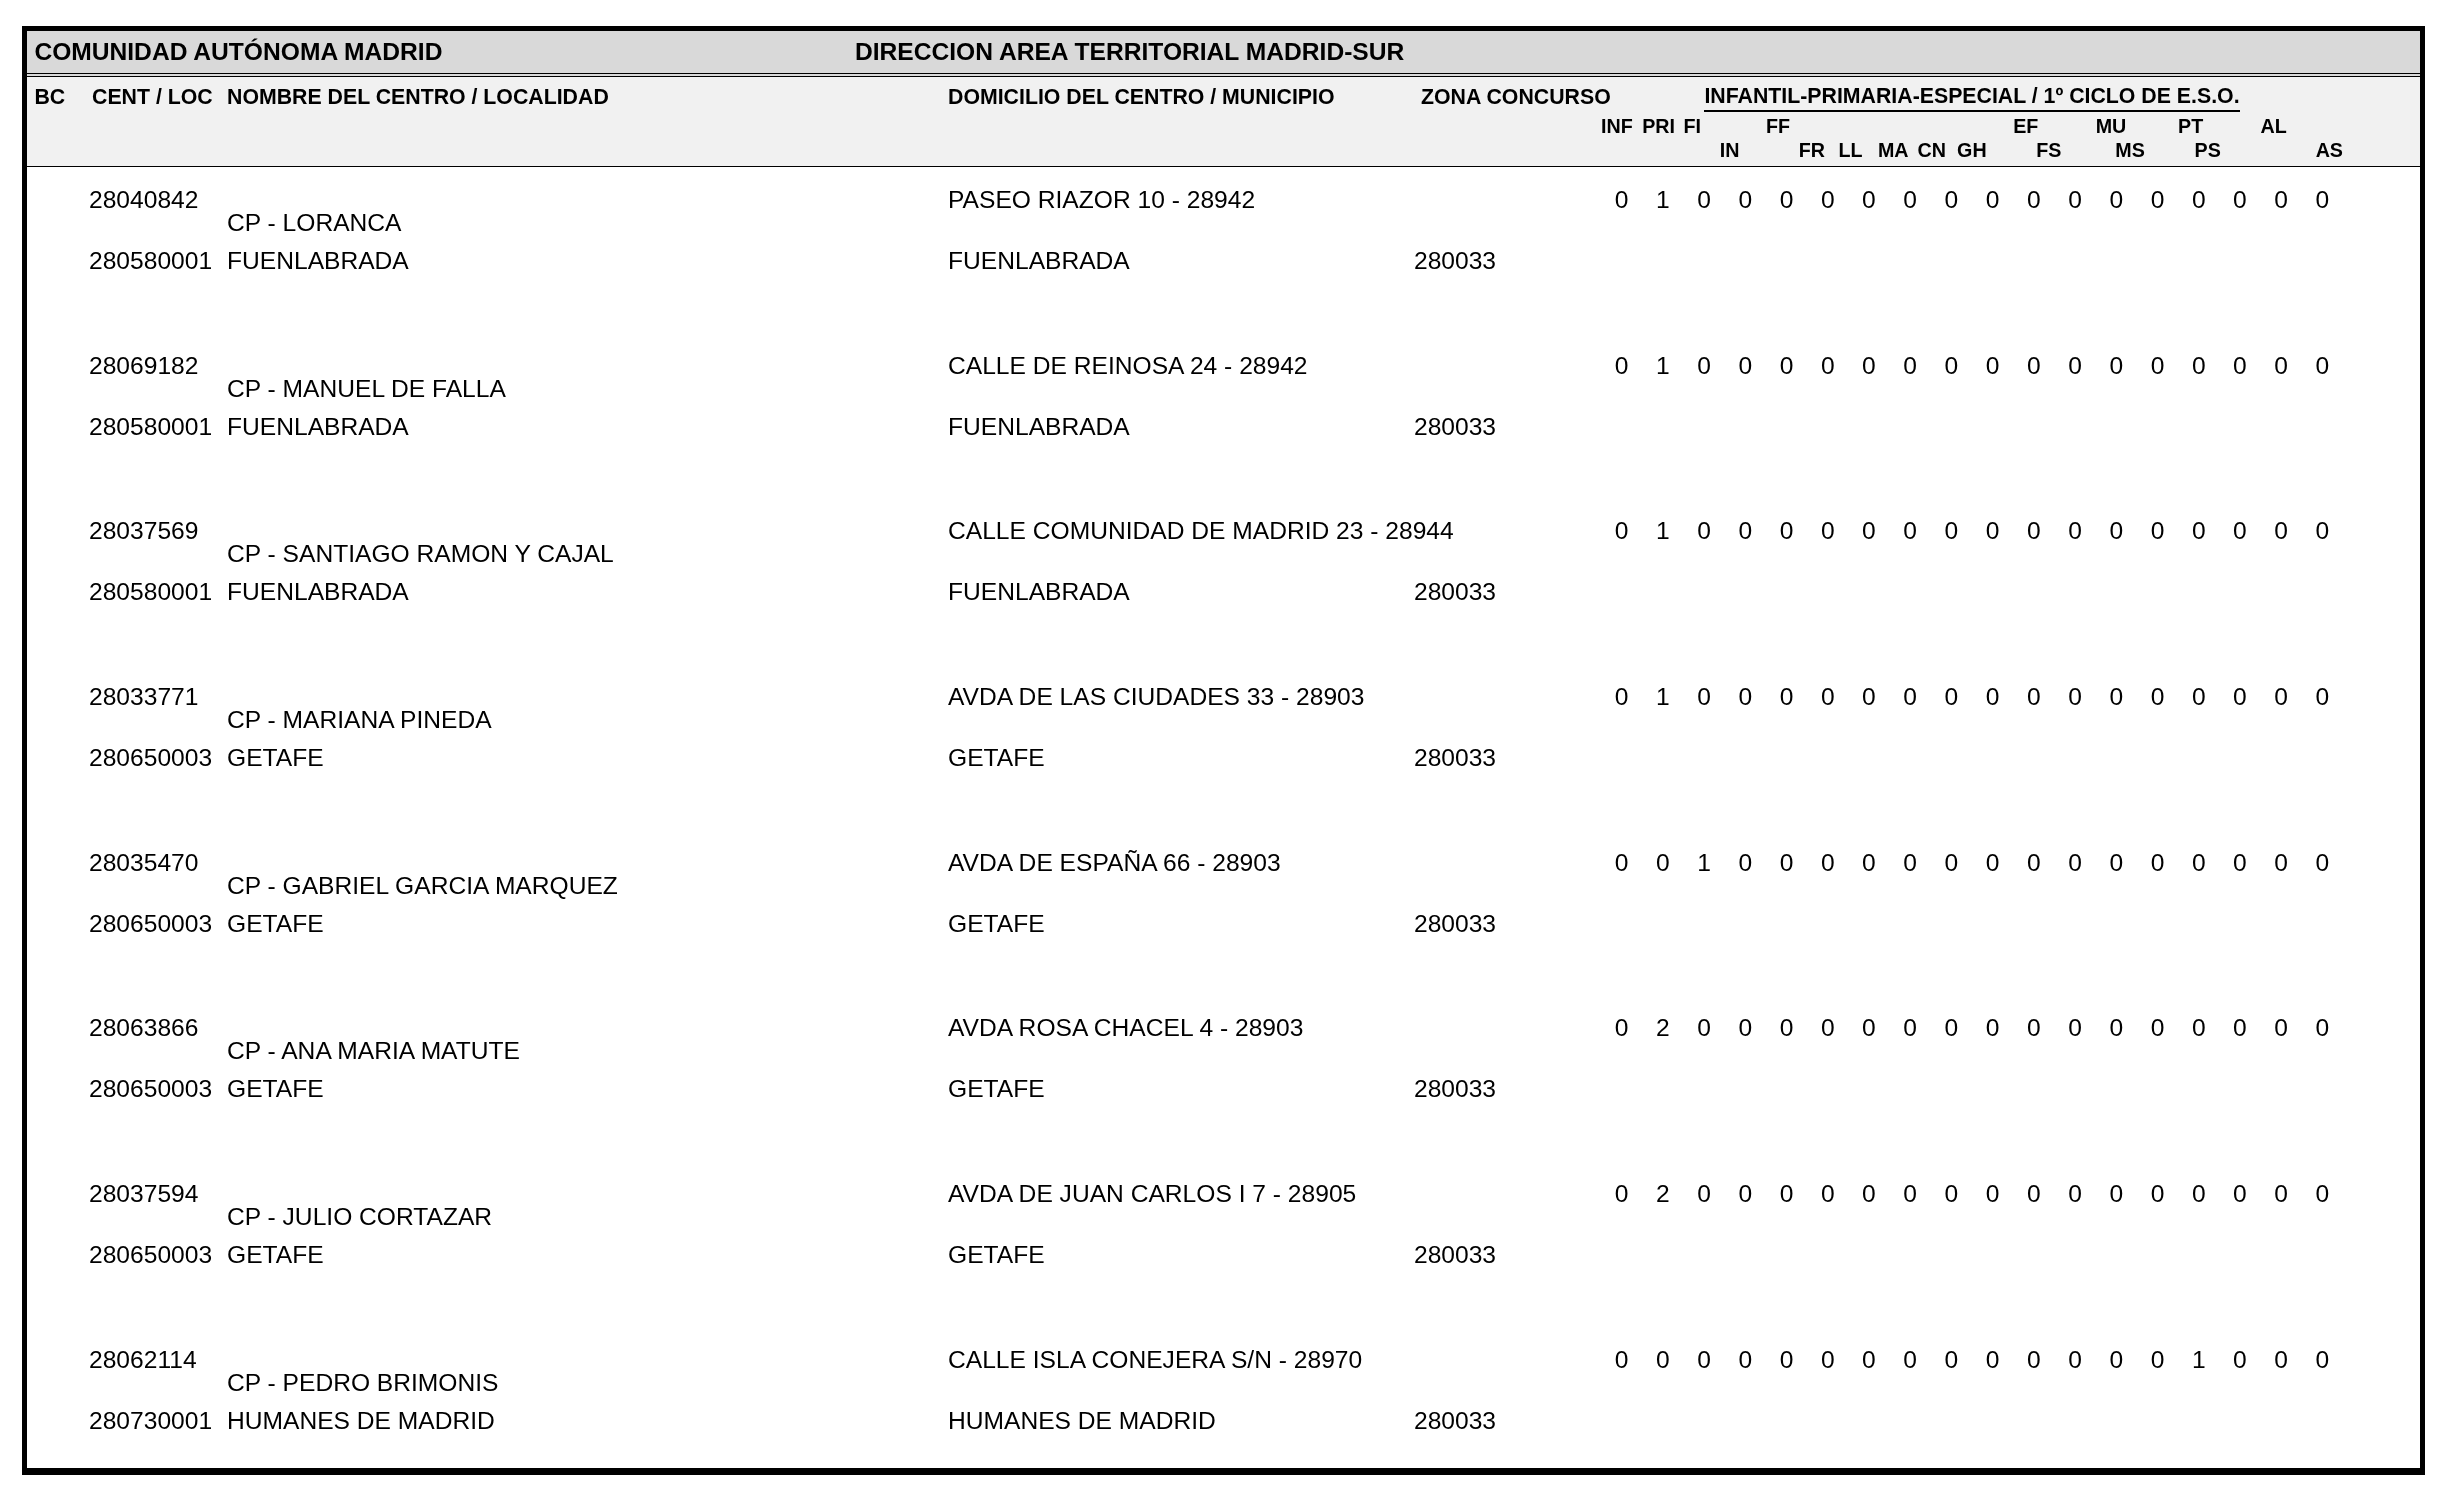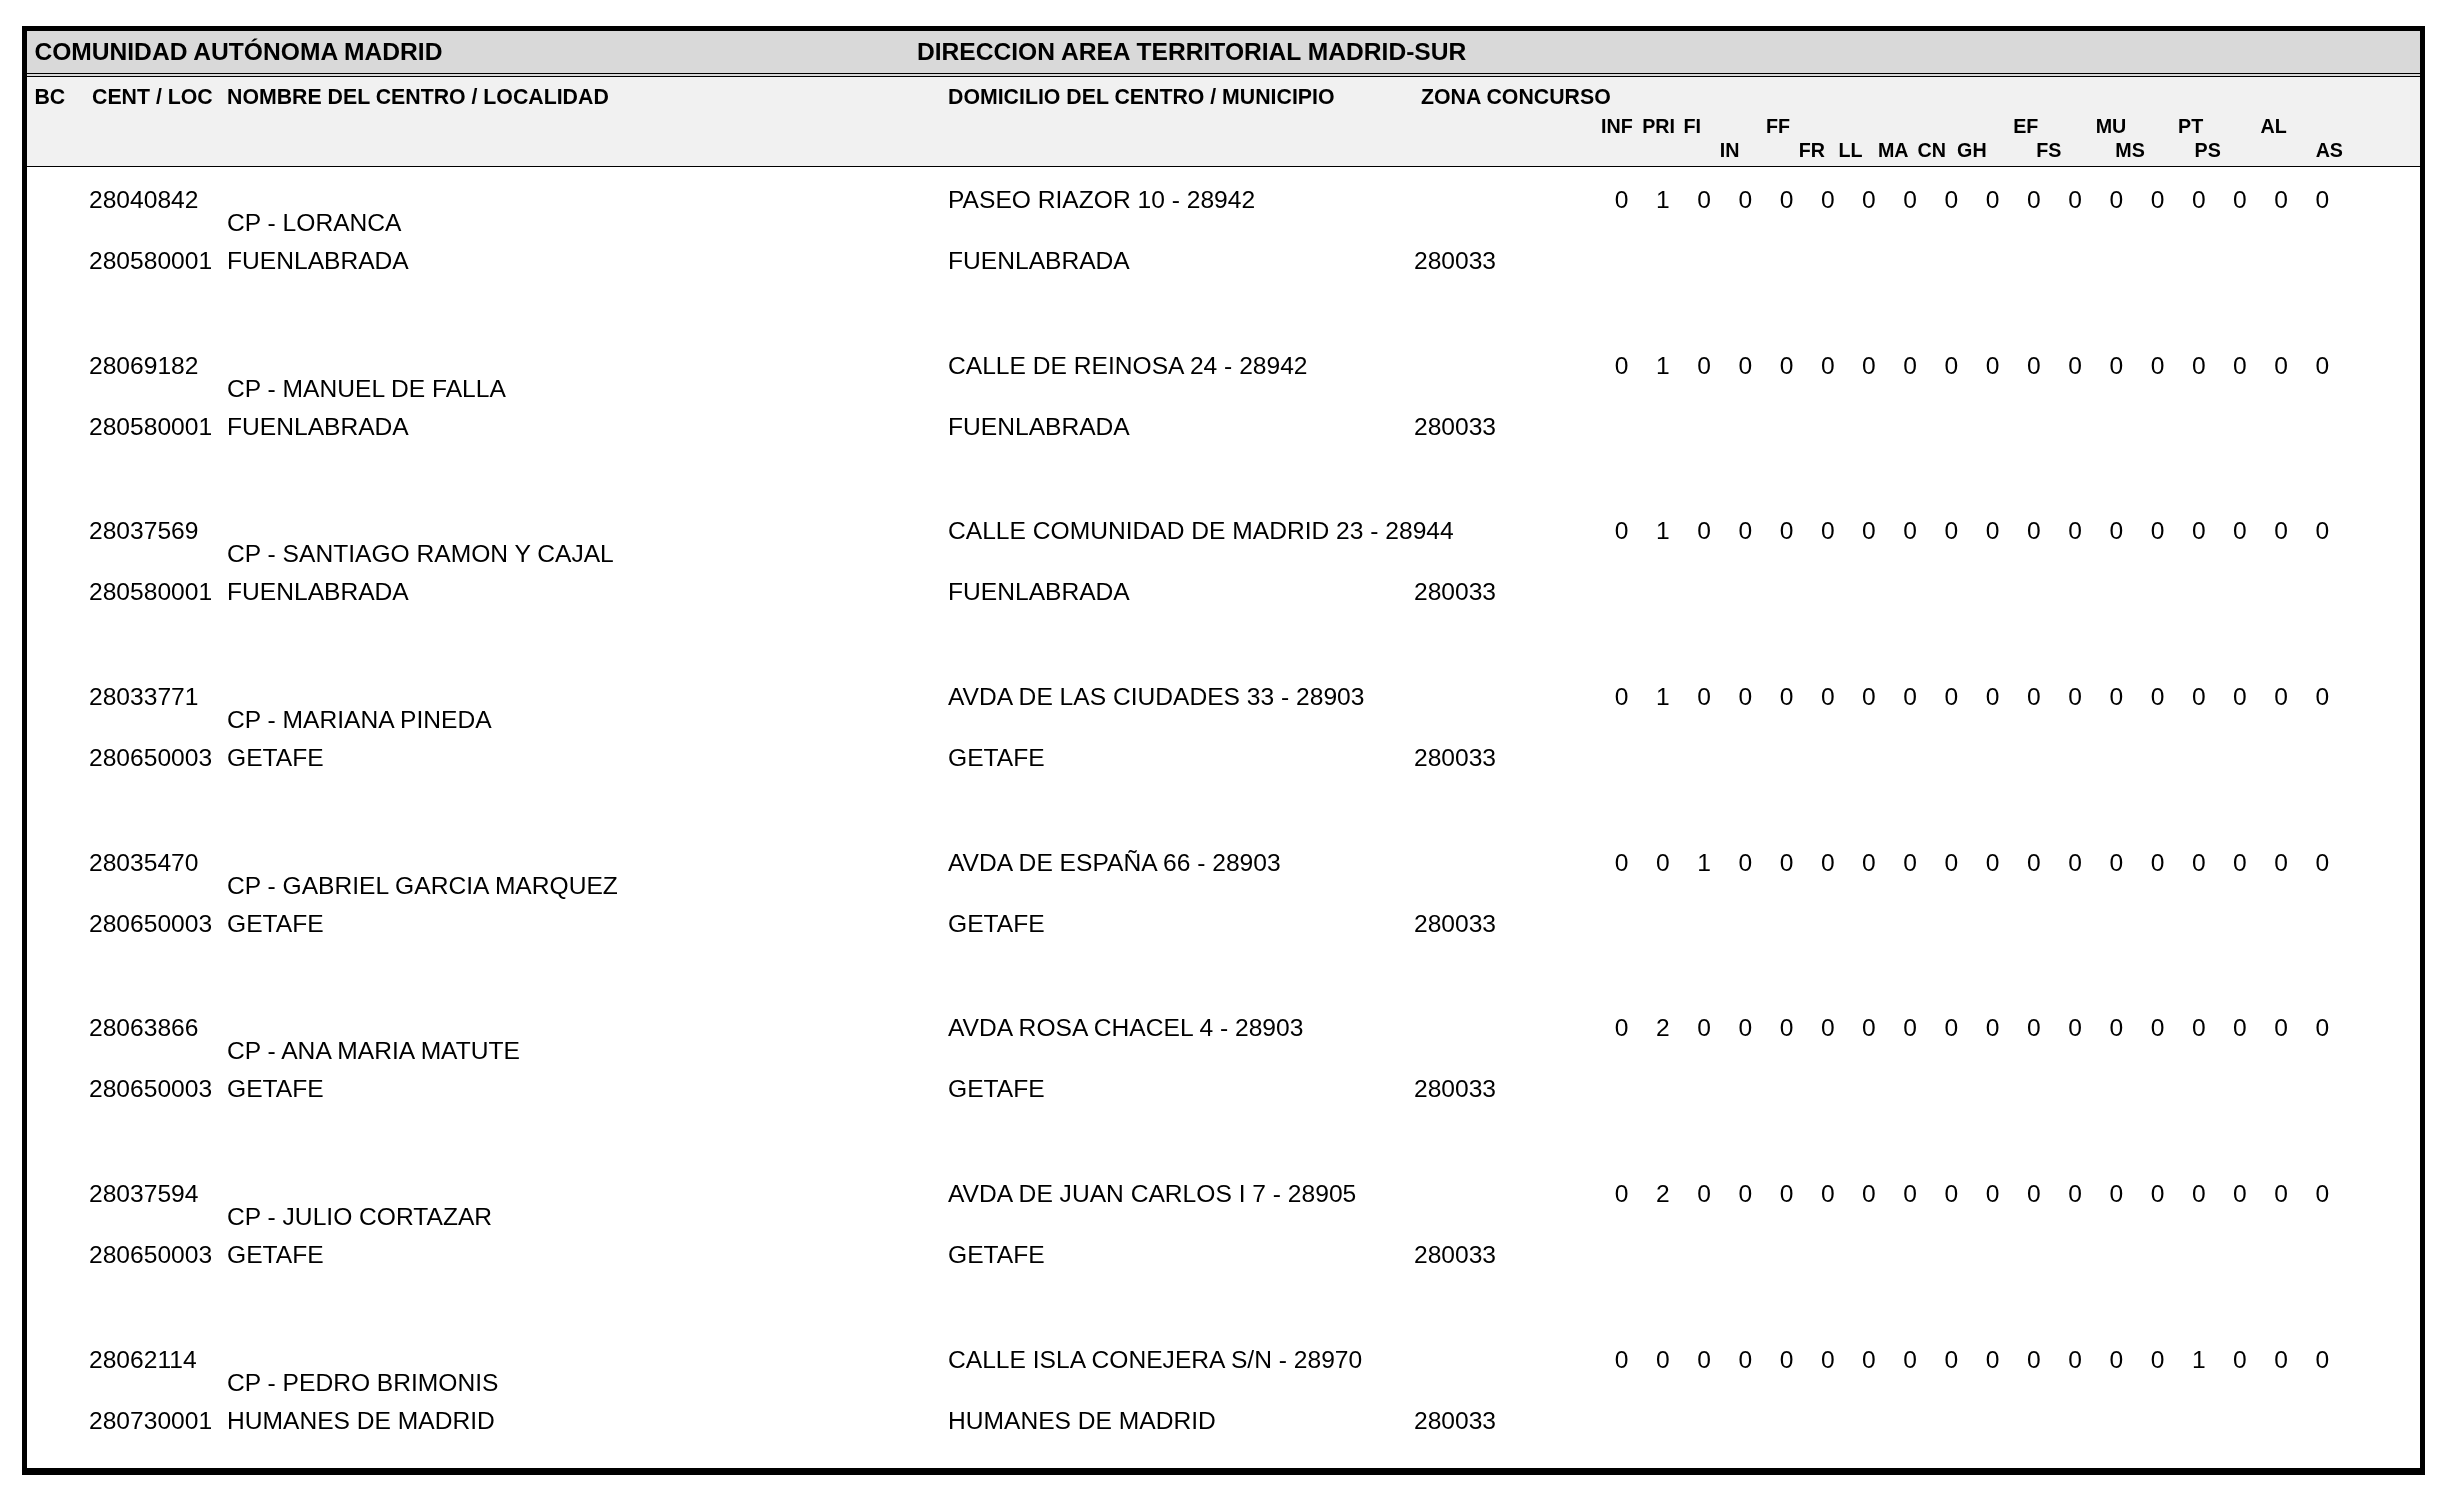--- a/index.html
+++ b/index.html
@@ -32,21 +32,21 @@
   .title-text {
     position: absolute;
     top: 0;
     height: 42px;
     line-height: 42px;
     font-weight: bold;
     font-size: 24.6px;
     white-space: nowrap;
   }
   .title-left  { left: 7.4px; }
-  .title-right { left: 890px; }
+  .title-right { left: 828px; }
   
   .header-band {
     position: relative;
     height: 89px;
     background: #f1f1f1;
     border-bottom: 1.6px solid #000;
   }
   .t-label {
     position: absolute;
     top: 8.2px;
@@ -140,20 +140,23 @@
     <span class="title-text title-right">DIRECCION AREA TERRITORIAL MADRID-SUR</span>
   </div>
 
   <div class="header-band">
     <span class="t-label hdr-bc">BC</span>
     <span class="t-label hdr-centloc">CENT / LOC</span>
     <span class="t-label hdr-nombre">NOMBRE DEL CENTRO / LOCALIDAD</span>
     <span class="t-label hdr-domicilio">DOMICILIO DEL CENTRO / MUNICIPIO</span>
     <span class="t-label hdr-zona">ZONA CONCURSO</span>
 
+    <div class="group-wrap">
+      <span>INFANTIL-PRIMARIA-ESPECIAL / 1º CICLO DE E.S.O.</span>
+    </div>
 
     <div id="sub-top" class="sub-grid sub-top">
         <span class="sub-label" style="grid-column: 1;">INF</span>
         <span class="sub-label" style="grid-column: 2;">PRI</span>
         <span class="sub-label" style="grid-column: 3;">FI</span>
         <span class="sub-label" style="grid-column: 5;">FF</span>
         <span class="sub-label" style="grid-column: 11;">EF</span>
         <span class="sub-label" style="grid-column: 13;">MU</span>
         <span class="sub-label" style="grid-column: 15;">PT</span>
         <span class="sub-label" style="grid-column: 17;">AL</span>

